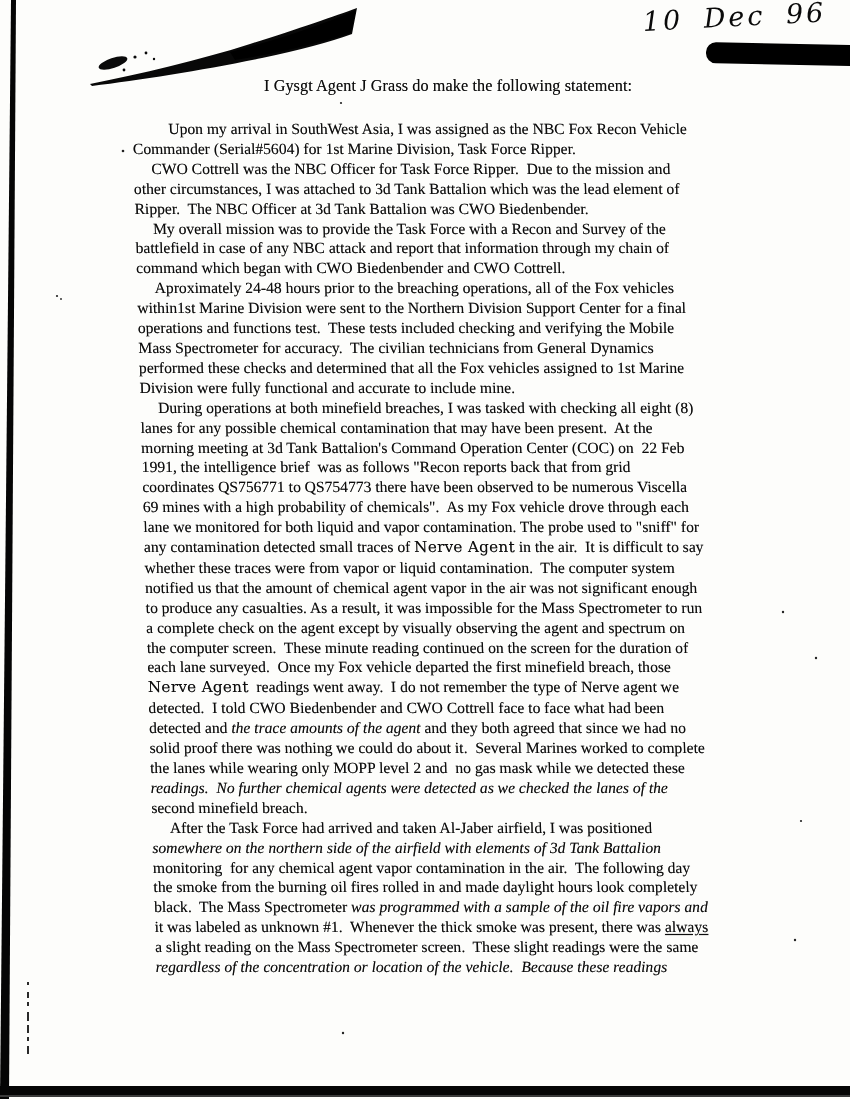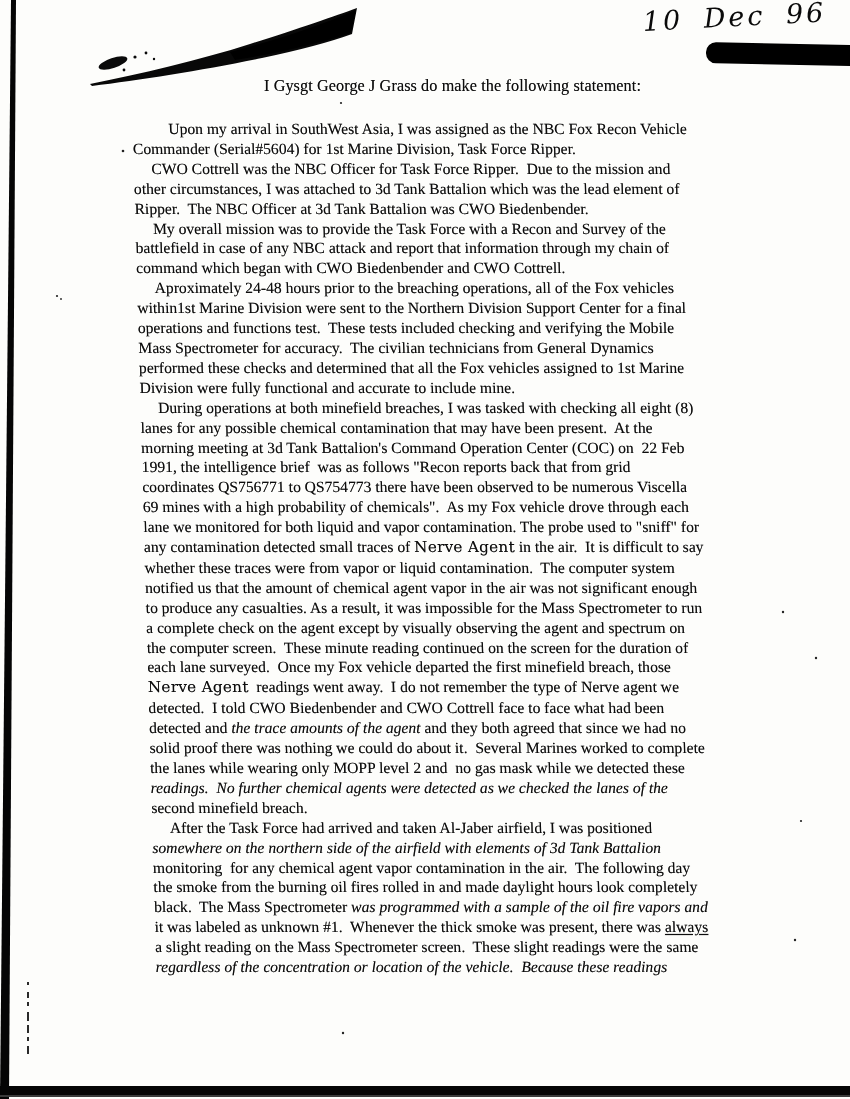--- a/index.html
+++ b/index.html
@@ -85,21 +85,21 @@
       <circle cx="801" cy="821" r="1.1"></circle>
       <circle cx="795" cy="940" r="1.2"></circle>
       <circle cx="343" cy="1033" r="1.2"></circle>
     </g>
   </svg>
 
   <div class="handwritten" title="10 Dec 96">10 Dec 96</div>
 
   <div class="redaction"></div>
 
-  <div class="title">I Gysgt George J Grass do make the following statement:</div>
+  <div class="title">I Gysgt Agent J Grass do make the following statement:</div>
 
   <div class="body">
       <div class="line ind-p1"><span>Upon my arrival in SouthWest Asia, I was assigned as the NBC Fox Recon Vehicle</span></div>
       <div class="line"><span>Commander (Serial#5604) for 1st Marine Division, Task Force Ripper.</span></div>
       <div class="line ind-p"><span>CWO Cottrell was the NBC Officer for Task Force Ripper.  Due to the mission and</span></div>
       <div class="line"><span>other circumstances, I was attached to 3d Tank Battalion which was the lead element of</span></div>
       <div class="line"><span>Ripper.  The NBC Officer at 3d Tank Battalion was CWO Biedenbender.</span></div>
       <div class="line ind-p"><span>My overall mission was to provide the Task Force with a Recon and Survey of the</span></div>
       <div class="line"><span>battlefield in case of any NBC attack and report that information through my chain of</span></div>
       <div class="line"><span>command which began with CWO Biedenbender and CWO Cottrell.</span></div>

